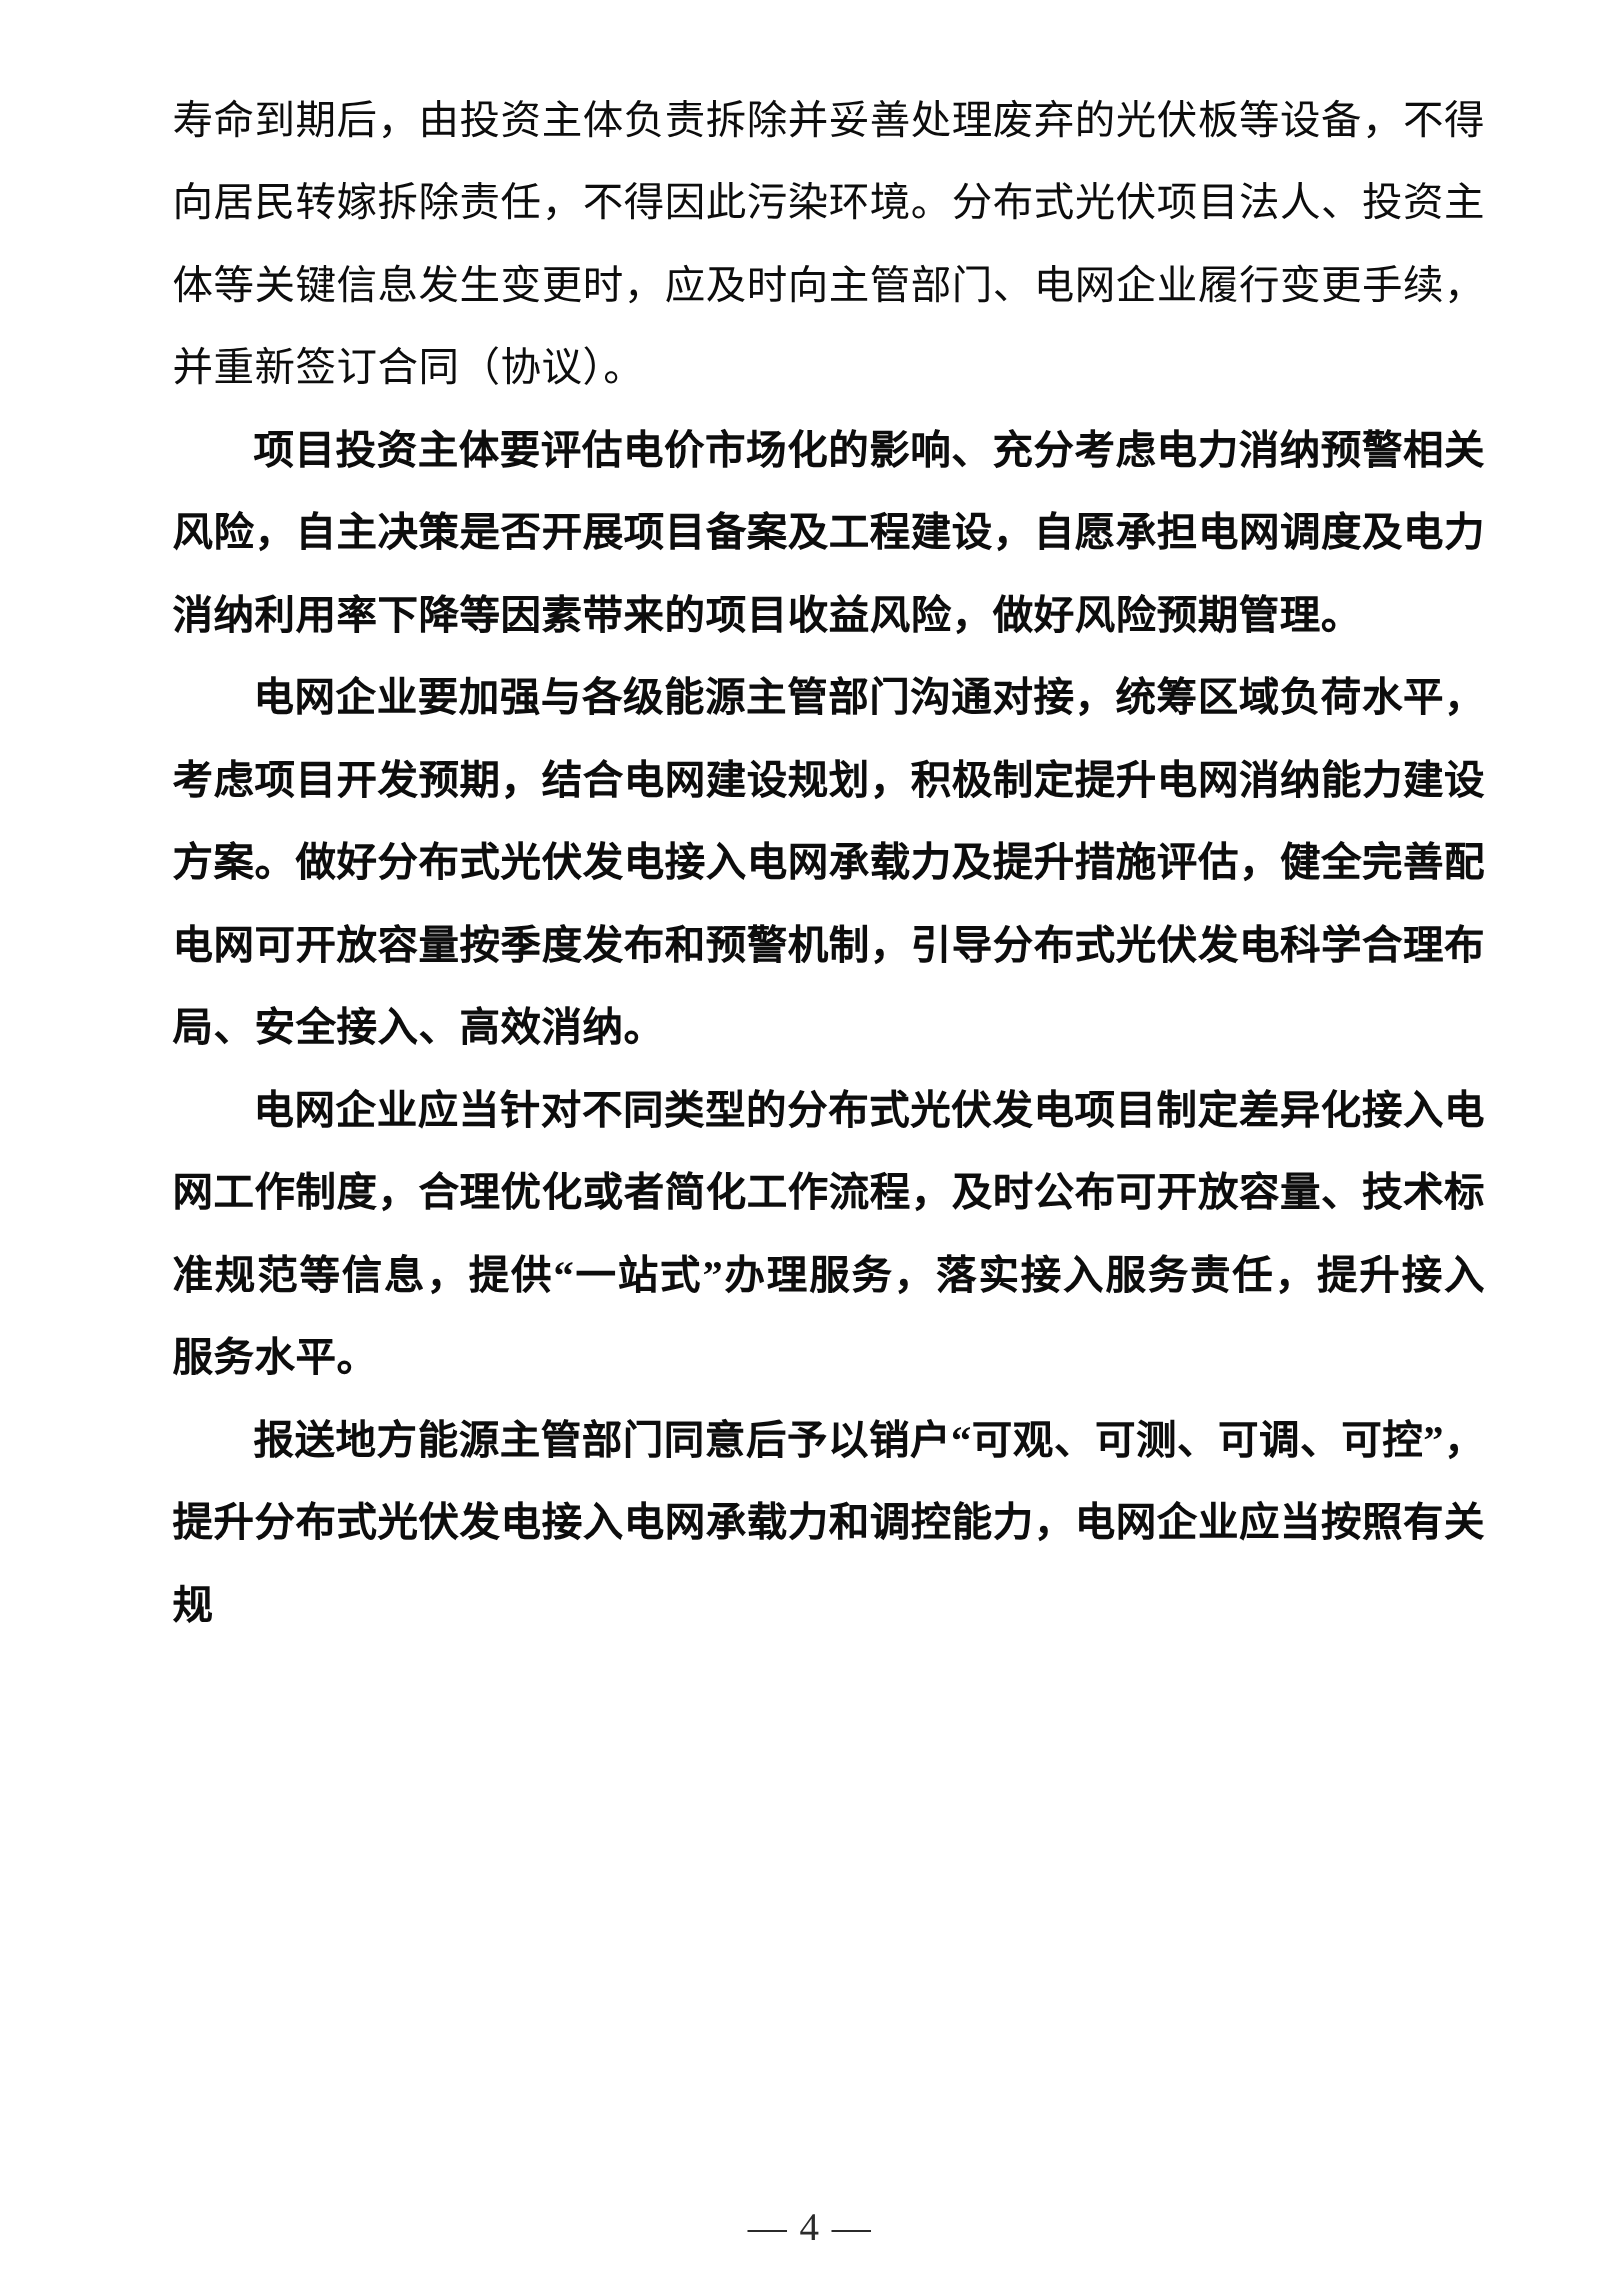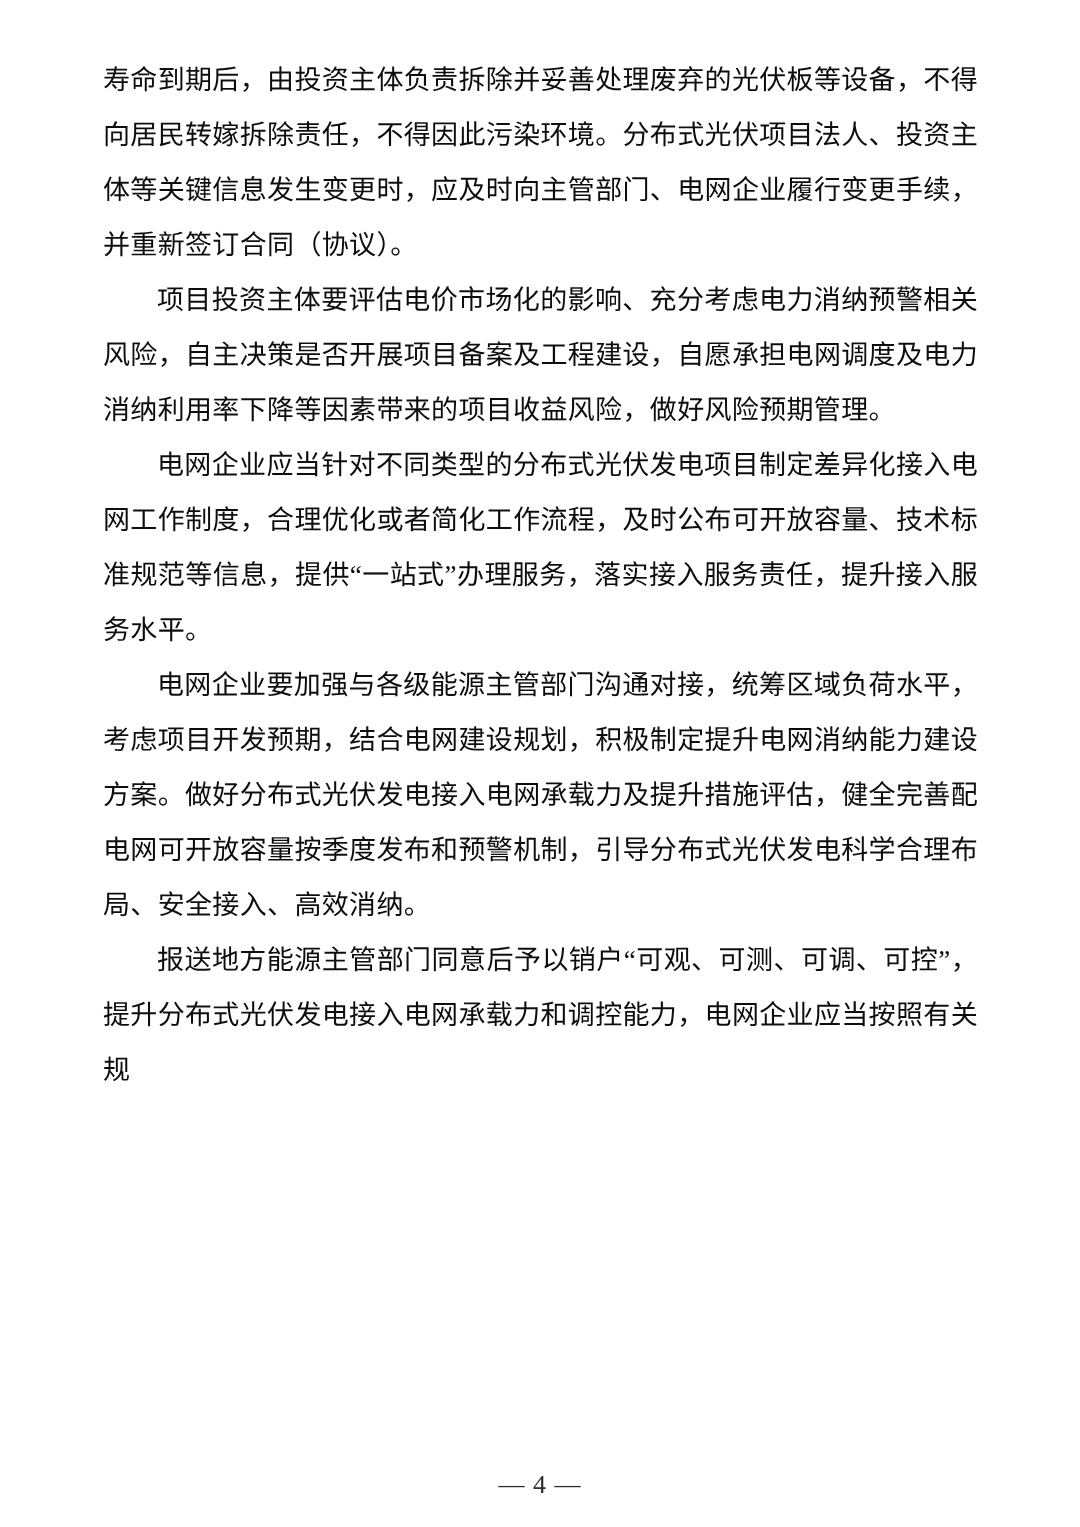--- a/index.html
+++ b/index.html
@@ -14,37 +14,38 @@
   }
   .page {
     position: relative;
     width: 1080px;
     height: 1527px;
     background: #ffffff;
     overflow: hidden;
   }
   .content {
     position: absolute;
-    left: 103px;
+    left: 115px;
     top: 53px;
     width: 875px;
   }
   .content p {
     margin: 0;
     padding: 0;
     font-size: 27px;
     letter-spacing: 0.34px;
     line-height: 55px;
     color: #0d0d0d;
     text-align: justify;
     text-justify: inter-ideograph;
     word-break: normal;
   }
   .content p.indent {
     text-indent: 2em;
+    font-weight: bold;
   }
   .content p.heading {
     font-weight: bold;
   }
   .footer {
     position: absolute;
     left: 0;
     right: 0;
     top: 1468px;
     text-align: center;
@@ -54,20 +55,20 @@
     letter-spacing: 1px;
   }
 </style>
 </head>
 <body>
 
 <div class="page">
   <div class="content" id="content">
       <p class="body">寿命到期后，由投资主体负责拆除并妥善处理废弃的光伏板等设备，不得向居民转嫁拆除责任，不得因此污染环境。分布式光伏项目法人、投资主体等关键信息发生变更时，应及时向主管部门、电网企业履行变更手续，并重新签订合同（协议）。</p>
       <p class="body indent">项目投资主体要评估电价市场化的影响、充分考虑电力消纳预警相关风险，自主决策是否开展项目备案及工程建设，自愿承担电网调度及电力消纳利用率下降等因素带来的项目收益风险，做好风险预期管理。</p>
+      <p class="body indent">电网企业要加强与各级能源主管部门沟通对接，统筹区域负荷水平，考虑项目开发预期，结合电网建设规划，积极制定提升电网消纳能力建设方案。做好分布式光伏发电接入电网承载力及提升措施评估，健全完善配电网可开放容量按季度发布和预警机制，引导分布式光伏发电科学合理布局、安全接入、高效消纳。</p>
       <p class="body indent">电网企业应当针对不同类型的分布式光伏发电项目制定差异化接入电网工作制度，合理优化或者简化工作流程，及时公布可开放容量、技术标准规范等信息，提供“一站式”办理服务，落实接入服务责任，提升接入服务水平。</p>
-      <p class="body indent">电网企业要加强与各级能源主管部门沟通对接，统筹区域负荷水平，考虑项目开发预期，结合电网建设规划，积极制定提升电网消纳能力建设方案。做好分布式光伏发电接入电网承载力及提升措施评估，健全完善配电网可开放容量按季度发布和预警机制，引导分布式光伏发电科学合理布局、安全接入、高效消纳。</p>
       <p class="body indent">报送地方能源主管部门同意后予以销户“可观、可测、可调、可控”，提升分布式光伏发电接入电网承载力和调控能力，电网企业应当按照有关规</p>
     </div>
   <div class="footer">
     <span>— 4 —</span>
   </div>
 </div>
 
 </body></html>

